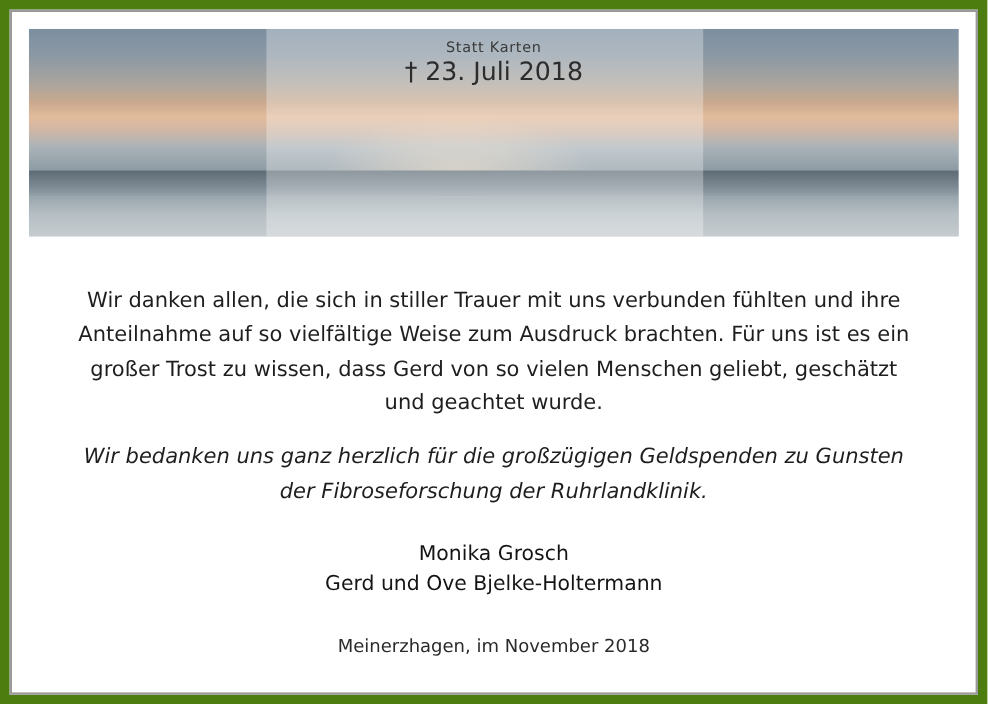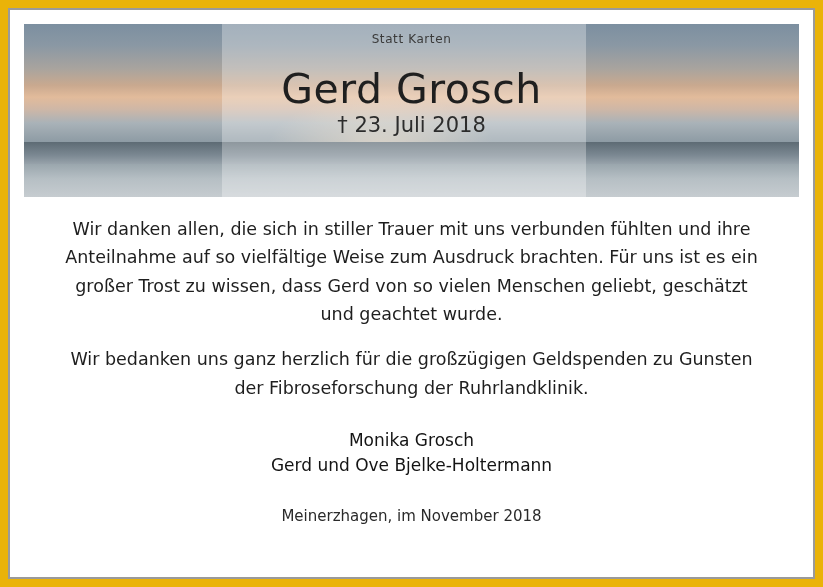--- a/index.html
+++ b/index.html
@@ -9,21 +9,21 @@
   }
   body {
     width: 823px;
     height: 587px;
     font-family: "DejaVu Sans", sans-serif;
   }
   .page {
     position: relative;
     width: 823px;
     height: 587px;
-    background: #eab308;
+    background: #4d7c0f;
     box-sizing: border-box;
   }
   
   .outer-frame {
     position: absolute;
     left: 8px;
     top: 8px;
     right: 8px;
     bottom: 8px;
     border: 2px solid #9a9a9a;
@@ -120,31 +120,32 @@
     letter-spacing: 0.5px;
   }
   .death-date {
     margin-top: 2px;
     font-size: 21px;
     color: #2c2c2c;
   }
 
   
   .body-text {
-    padding-top: 18px;
+    padding-top: 40px;
     text-align: center;
     color: #1e1e1e;
   }
   .para {
     font-size: 17.5px;
     line-height: 1.62;
     margin: 0 34px;
   }
   .para + .para {
     margin-top: 17px;
+    font-style: italic;
   }
   .signatures {
     margin-top: 26px;
     text-align: center;
   }
   .sig-line {
     font-size: 17px;
     line-height: 1.45;
     color: #141414;
   }
@@ -164,21 +165,20 @@
 
       <div class="photo">
         <div class="sky"></div>
         <div class="sun-glow"></div>
         <div class="sea-far"></div>
         <div class="sea-near"></div>
         <div class="overlay-panel"></div>
 
         <div class="photo-text">
           <div class="statt-karten">Statt Karten</div>
-          <div class="deceased-name">Gerd Grosch</div>
           <div class="death-date">† 23. Juli 2018</div>
         </div>
       </div>
 
       <div class="body-text">
         <p class="para">Wir danken allen, die sich in stiller Trauer mit uns verbunden fühlten und ihre Anteilnahme auf so vielfältige Weise zum Ausdruck brachten. Für uns ist es ein großer Trost zu wissen, dass Gerd von so vielen Menschen geliebt, geschätzt und geachtet wurde.</p>
         <p class="para">Wir bedanken uns ganz herzlich für die großzügigen Geldspenden zu Gunsten der Fibroseforschung der Ruhrlandklinik.</p>
 
         <div class="signatures">
           <div class="sig-line">Monika Grosch</div>

